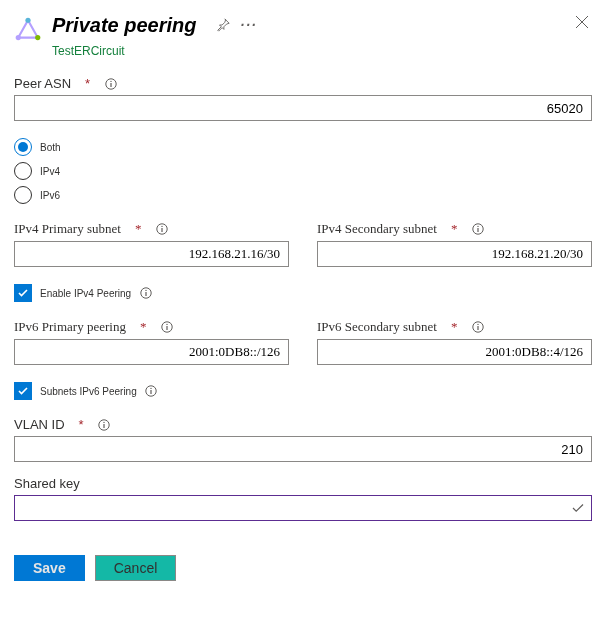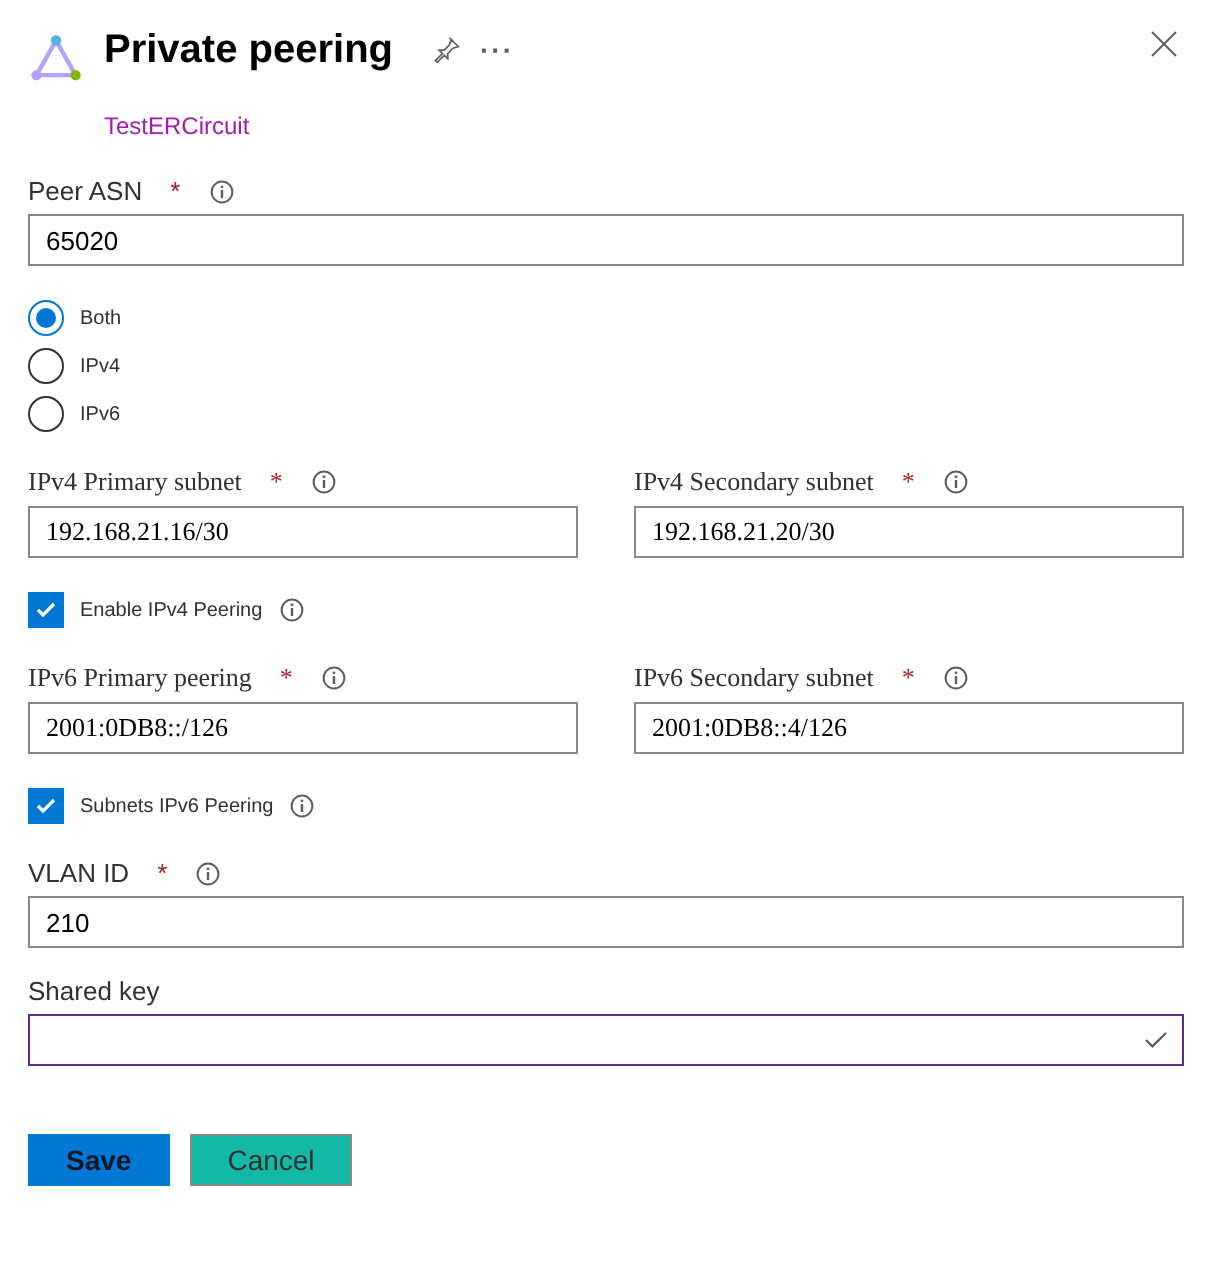--- a/index.html
+++ b/index.html
@@ -12,22 +12,22 @@
     width: 606px;
     background: #fff;
   }
   .header { display: flex; align-items: flex-start; margin-bottom: 18px; }
   .header-icon {
     width: 28px; height: 28px; flex: 0 0 28px;
     display:flex; align-items:center; justify-content:center;
     margin-right: 10px; margin-top:4px;
   }
   .header-titles { flex: 1 1 auto; }
-  .title { font-size: 20px; font-weight: 600; color: #000; line-height: 1.3; display:flex; align-items:center; gap:10px;}
-  .subtitle { font-size: 12px; color: #a21caf; margin-top:18px;}
+  .title { font-size: 20px; font-weight: 600; color: #000; line-height: 1.3; display:flex; align-items:center; gap:10px;font-style:italic;}
+  .subtitle { font-size: 12px; color: #15803d; margin-top:6px;}
   .header-actions { display:flex; align-items:center; gap:6px; margin-left:6px;}
   .icon-btn {
     width: 20px; height: 20px; display:flex; align-items:center; justify-content:center;
     cursor:pointer; color:#605e5c;
   }
   .close-btn { margin-left:auto; }
   .field-group { margin-bottom: 14px; }
   .field-label { font-size: 13px; margin-bottom: 4px; display:flex; align-items:center; gap:14px; color:#323130;}
   .req { color:#a4262c; }
   .info-icon {
@@ -36,20 +36,21 @@
     color:#605e5c;
   }
   input[type=text].txt {
     width: 100%;
     height: 26px;
     padding: 2px 8px;
     border: 1px solid #8a8886;
     font-size: 13px;
     font-family: inherit;
     background: #fff;
+    text-align: right;
   }
   .focused-frame {
     border: 1px solid #5c2d91;
     height: 26px;
     width:100%;
     position:relative;
     display:flex; align-items:center;
   }
   .focused-frame .check-indicator {
     position:absolute; right:6px; top:50%; transform:translateY(-50%);
@@ -72,21 +73,21 @@
   .two-col { display:flex; gap:28px;font-family:Liberation Serif, serif; }
   .two-col > .col { flex:1 1 0; }
   .footer {
     display:flex; gap:10px; margin-top: 34px;
   }
   .btn {
     height:26px; padding: 0 18px; font-size:14px; font-family:inherit;
     cursor:pointer; display:flex; align-items:center; justify-content:center;
     border:1px solid #8a8886; background:#14b8a6;
   }
-  .btn.primary { background:#0078d4; color:#0f172a; border-color:#0078d4; font-weight:600;}
+  .btn.primary { background:#0078d4; color:#e5e5e5; border-color:#0078d4; font-weight:600;}
 </style>
 </head>
 <body>
 
 <div class="header">
   <div class="header-icon">
     <svg viewBox="0 0 24 24" width="26" height="26">
       <polygon points="12,3 21,19 3,19" fill="none" stroke="#b4a0ff" stroke-width="2"></polygon>
       <circle cx="12" cy="3" r="2.4" fill="#59b4d9"></circle>
       <circle cx="21" cy="19" r="2.4" fill="#7fba00"></circle>

